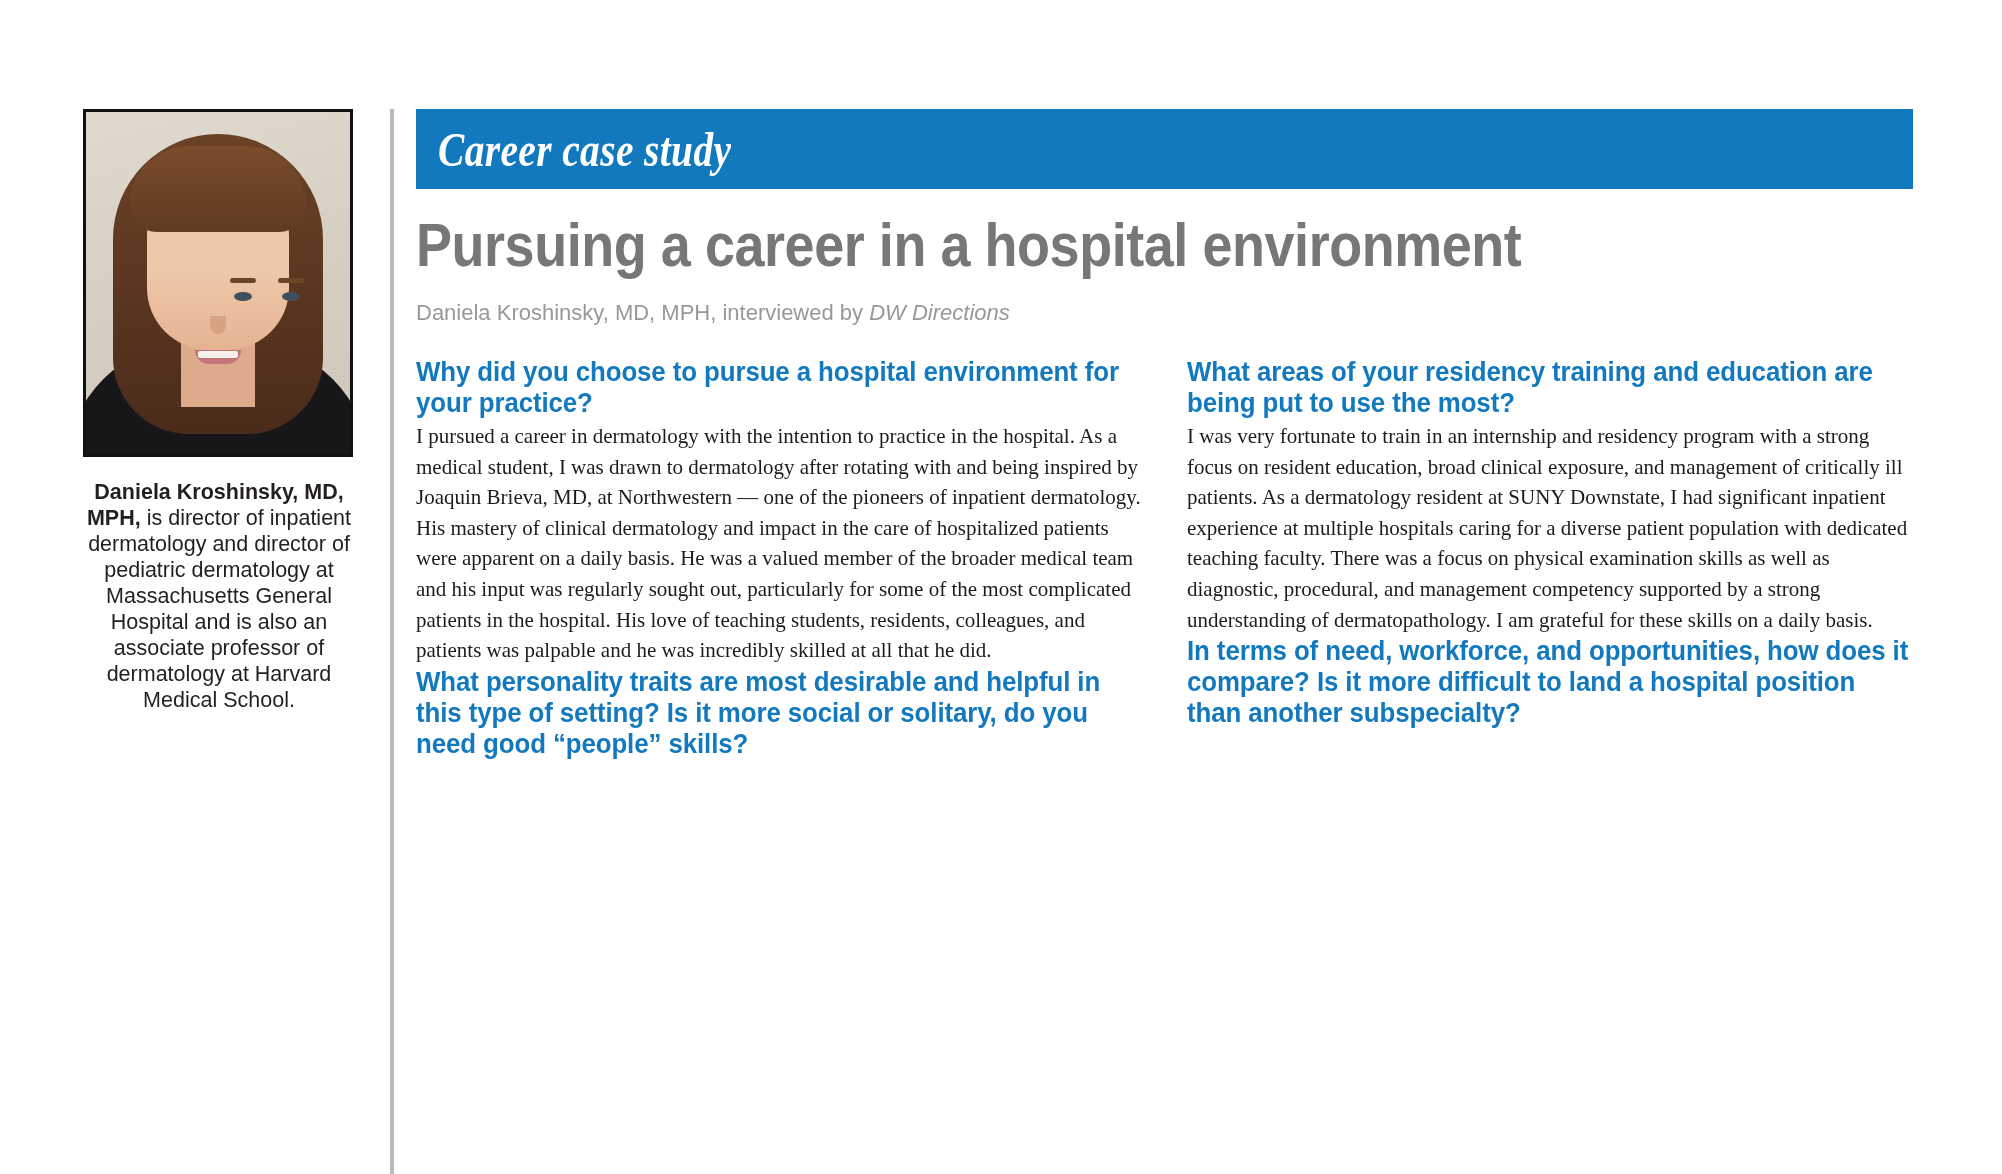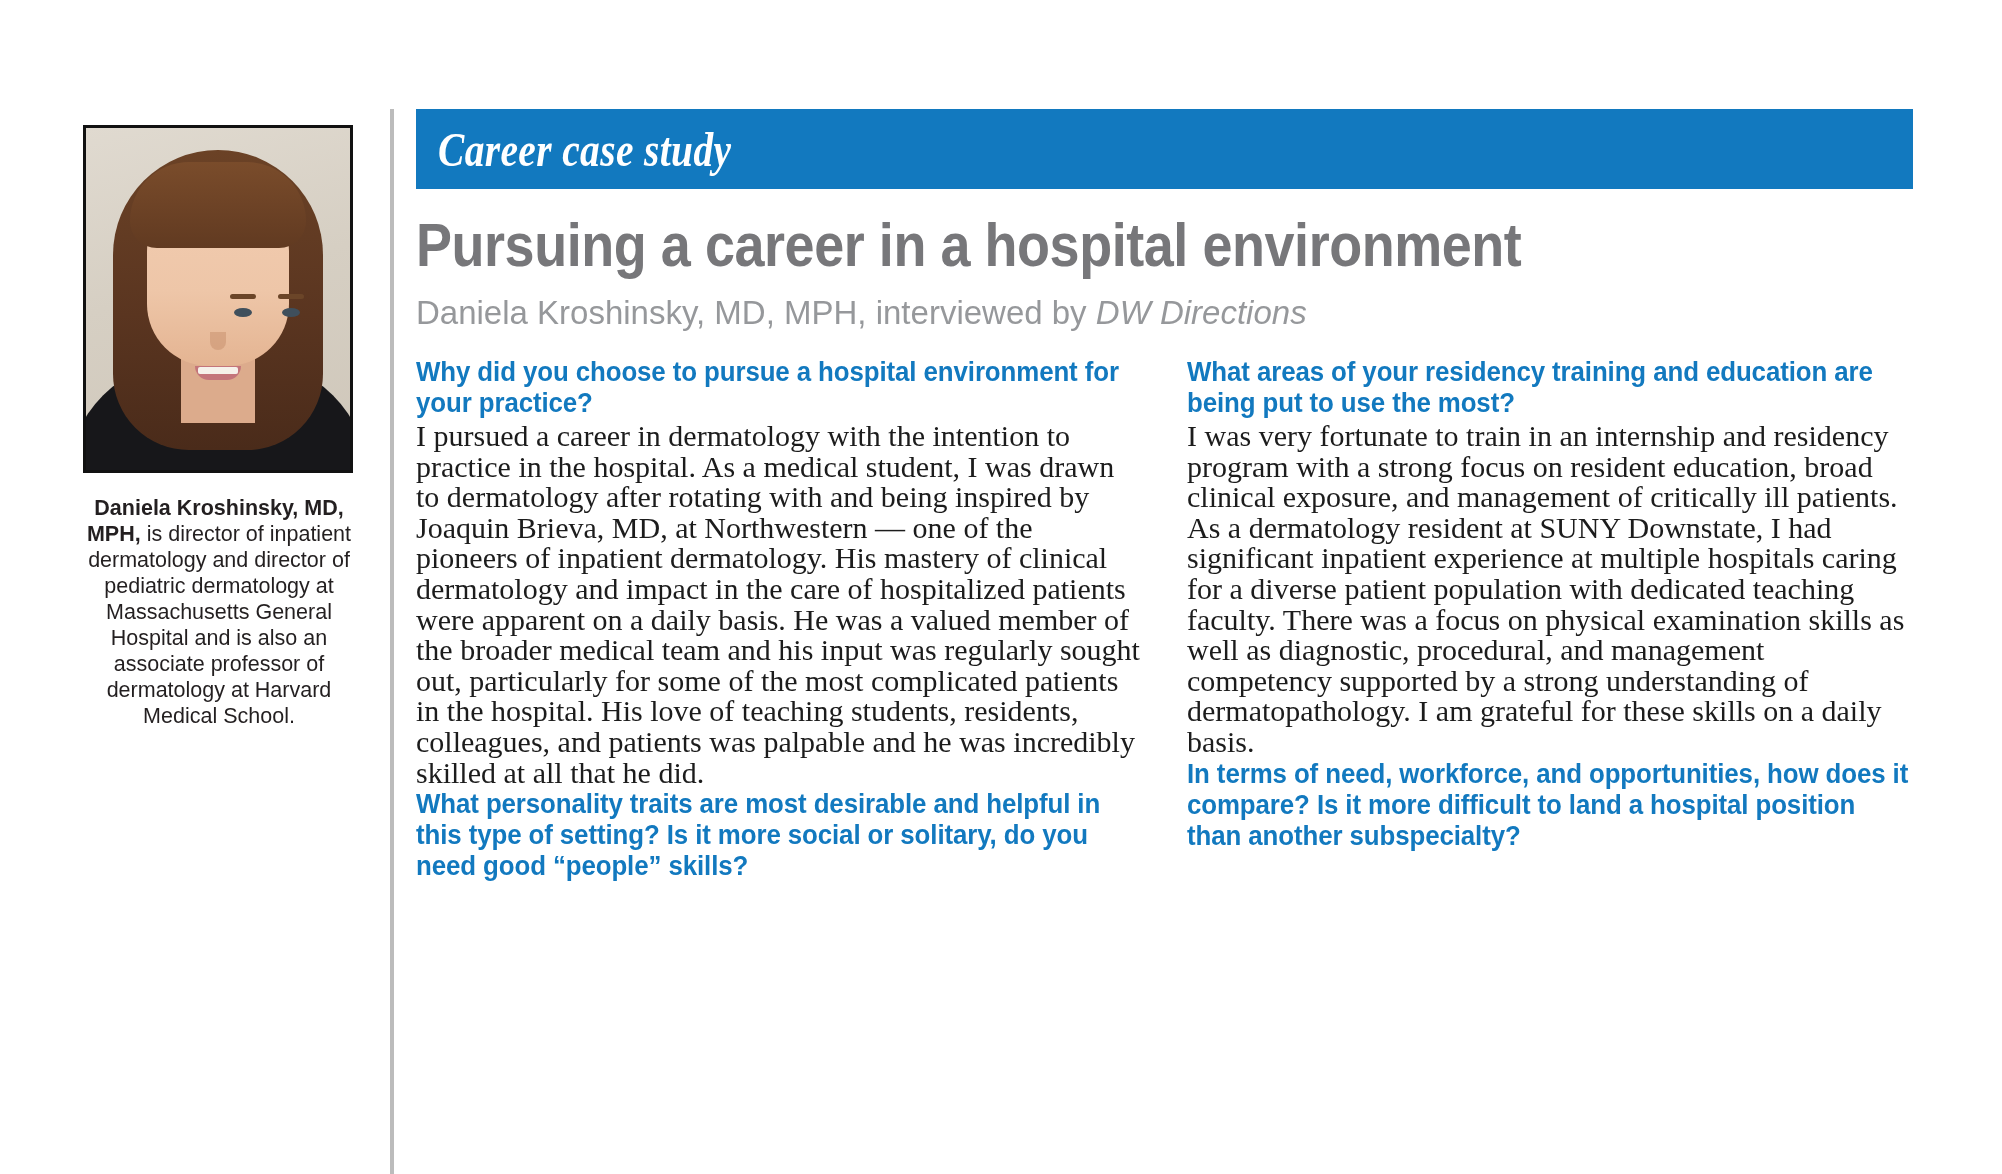--- a/index.html
+++ b/index.html
@@ -19,21 +19,21 @@
     position: relative;
     width: 2002px;
     height: 1174px;
     background: #ffffff;
   }
 
   
   #sidebar {
     position: absolute;
     left: 83px;
-    top: 125px;
+    top: 109px;
     width: 272px;
   }
 
   #portrait-frame {
     width: 270px;
     height: 348px;
     border: 3px solid #111111;
     box-sizing: border-box;
     overflow: hidden;
     position: relative;
@@ -205,21 +205,21 @@
     color: #77777a;
     letter-spacing: -0.5px;
     transform: scaleX(0.87);
     transform-origin: left center;
     white-space: nowrap;
   }
 
   #byline {
     margin-top: 22px;
     font-family: "Liberation Sans", sans-serif;
-    font-size: 33px;
+    font-size: 22px;
     line-height: 30px;
     color: #96989b;
   }
   #byline .pub {
     font-style: italic;
   }
 
   #columns {
     display: flex;
     margin-top: 28px;
@@ -241,21 +241,21 @@
     line-height: 31px;
     letter-spacing: -0.1px;
     transform: scaleX(0.94);
     transform-origin: left top;
     width: 106%;
     margin-bottom: 3px;
   }
 
   .answer {
     font-family: "Liberation Serif", serif;
-    font-size: 30px;
+    font-size: 21px;
     line-height: 30.6px;
     color: #1c1c1c;
     text-align: left;
     margin: 0 0 30px 0;
   }
   .answer:last-child { margin-bottom: 0; }
 </style>
 </head>
 <body>
 

